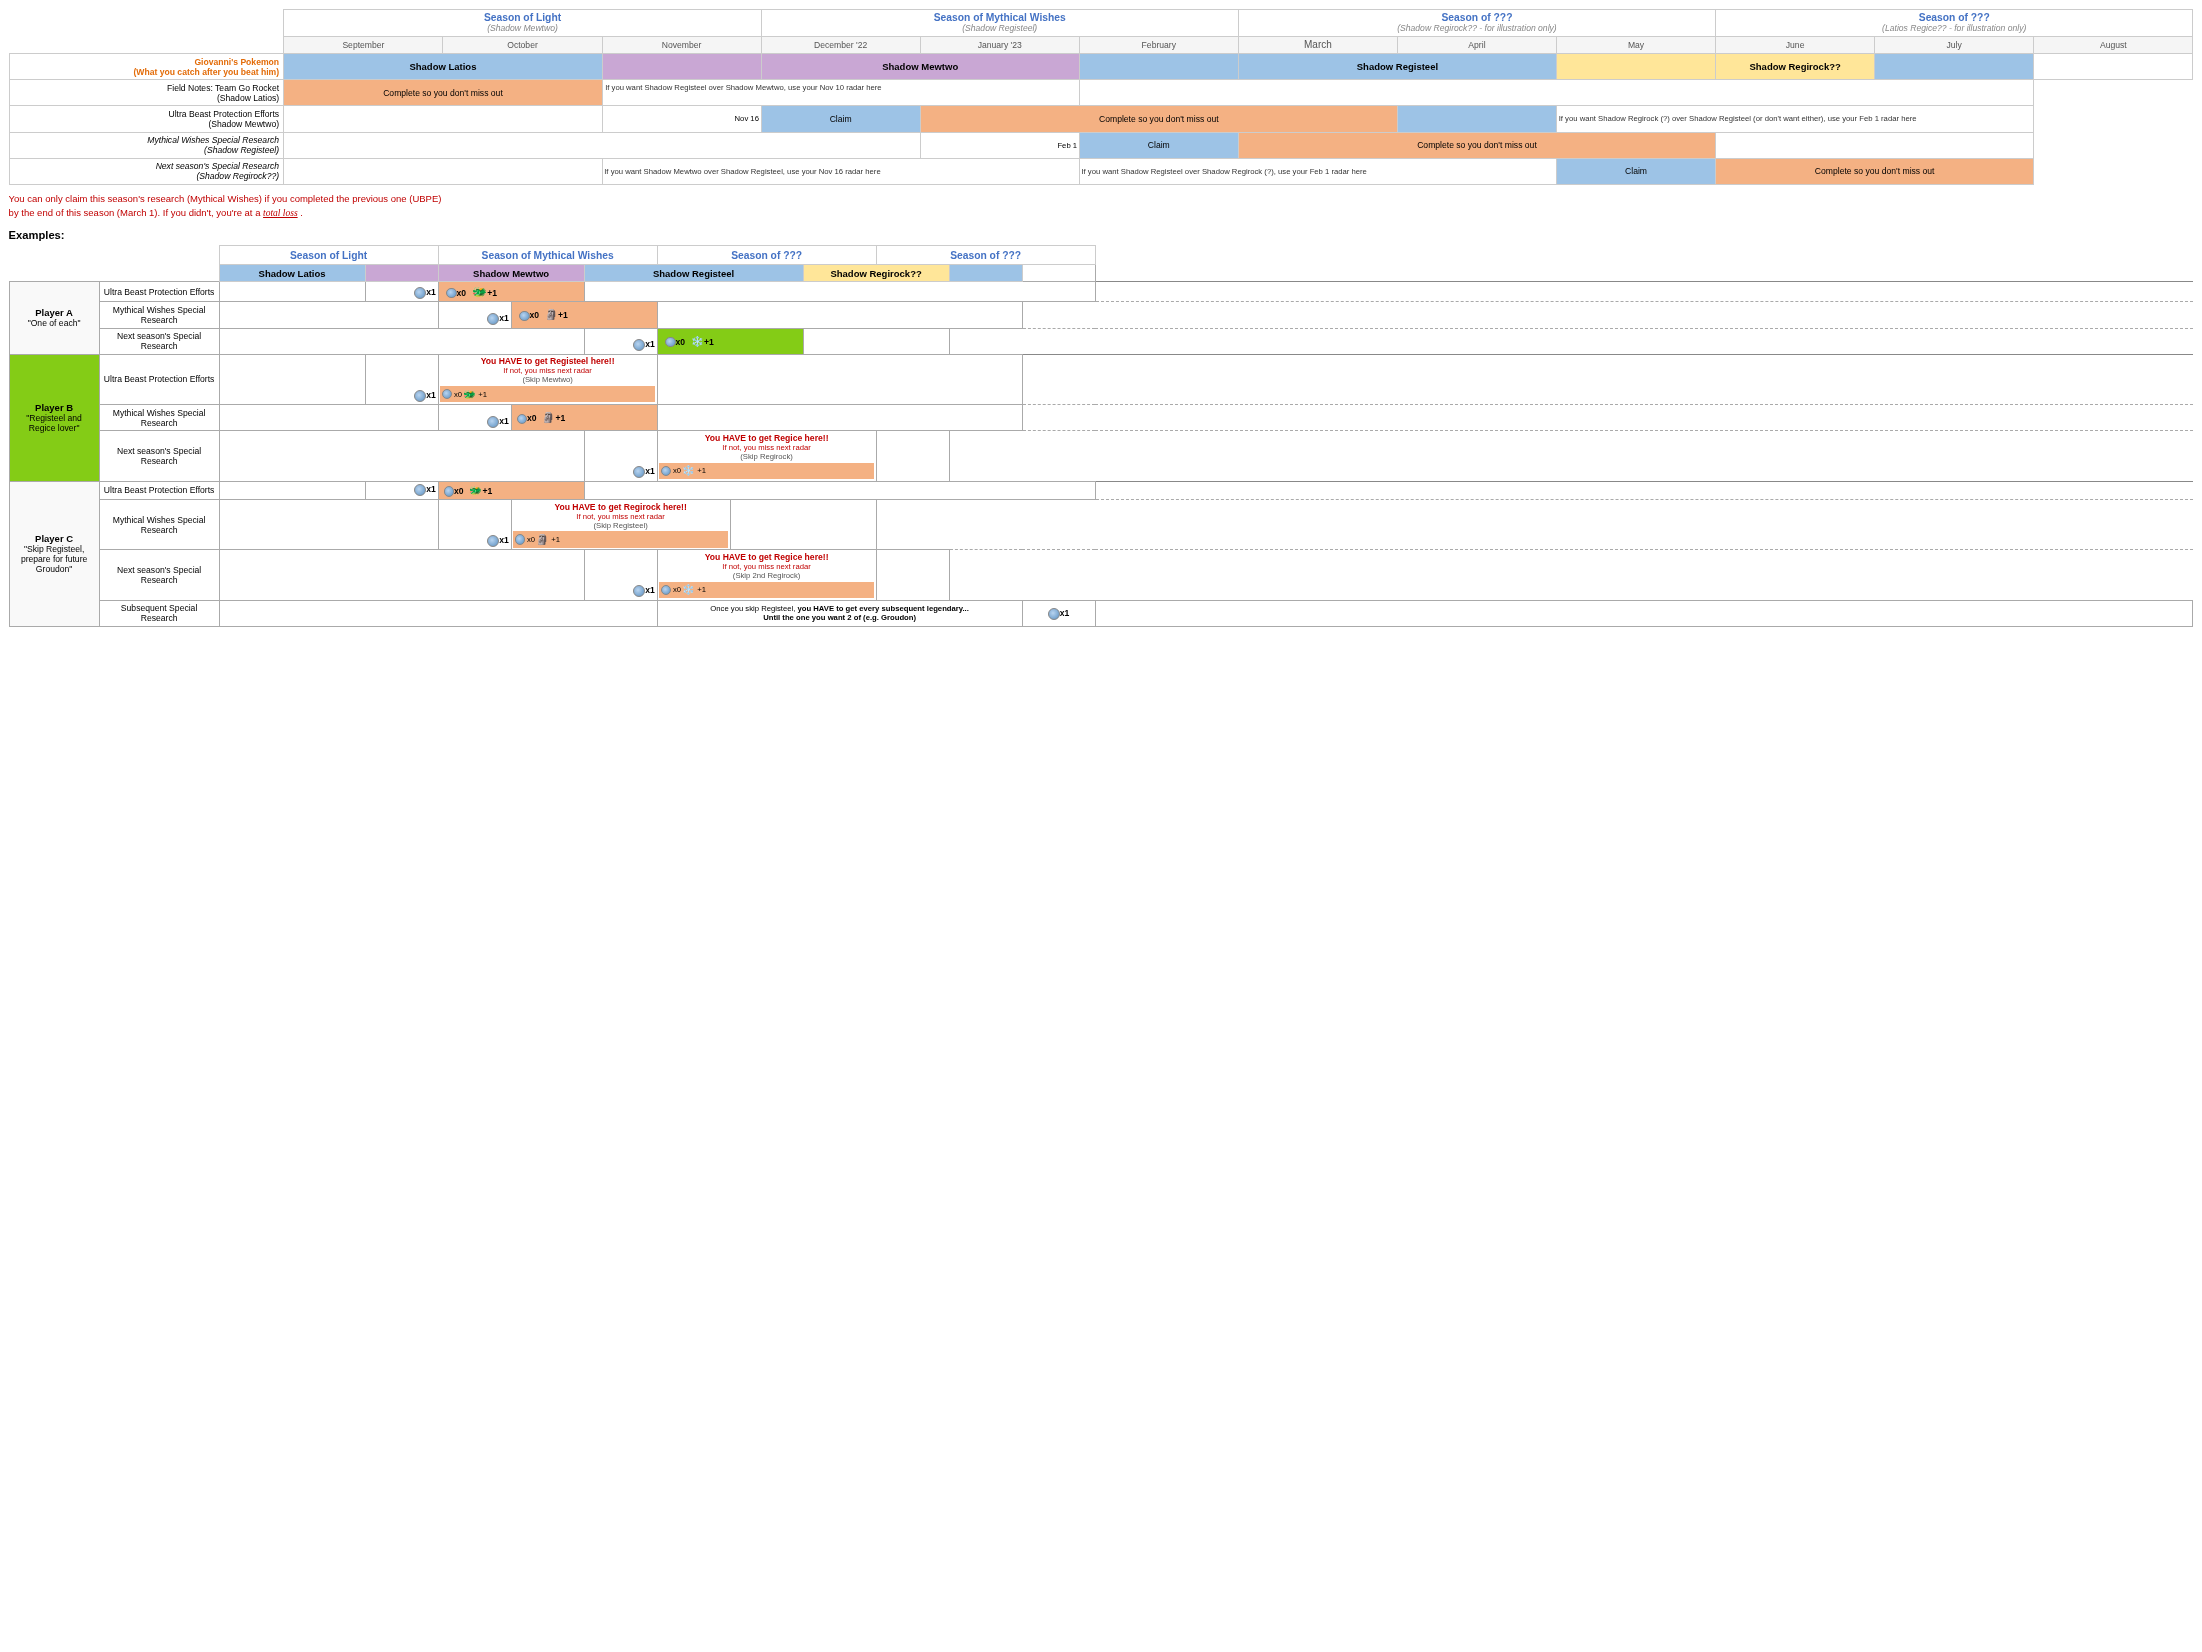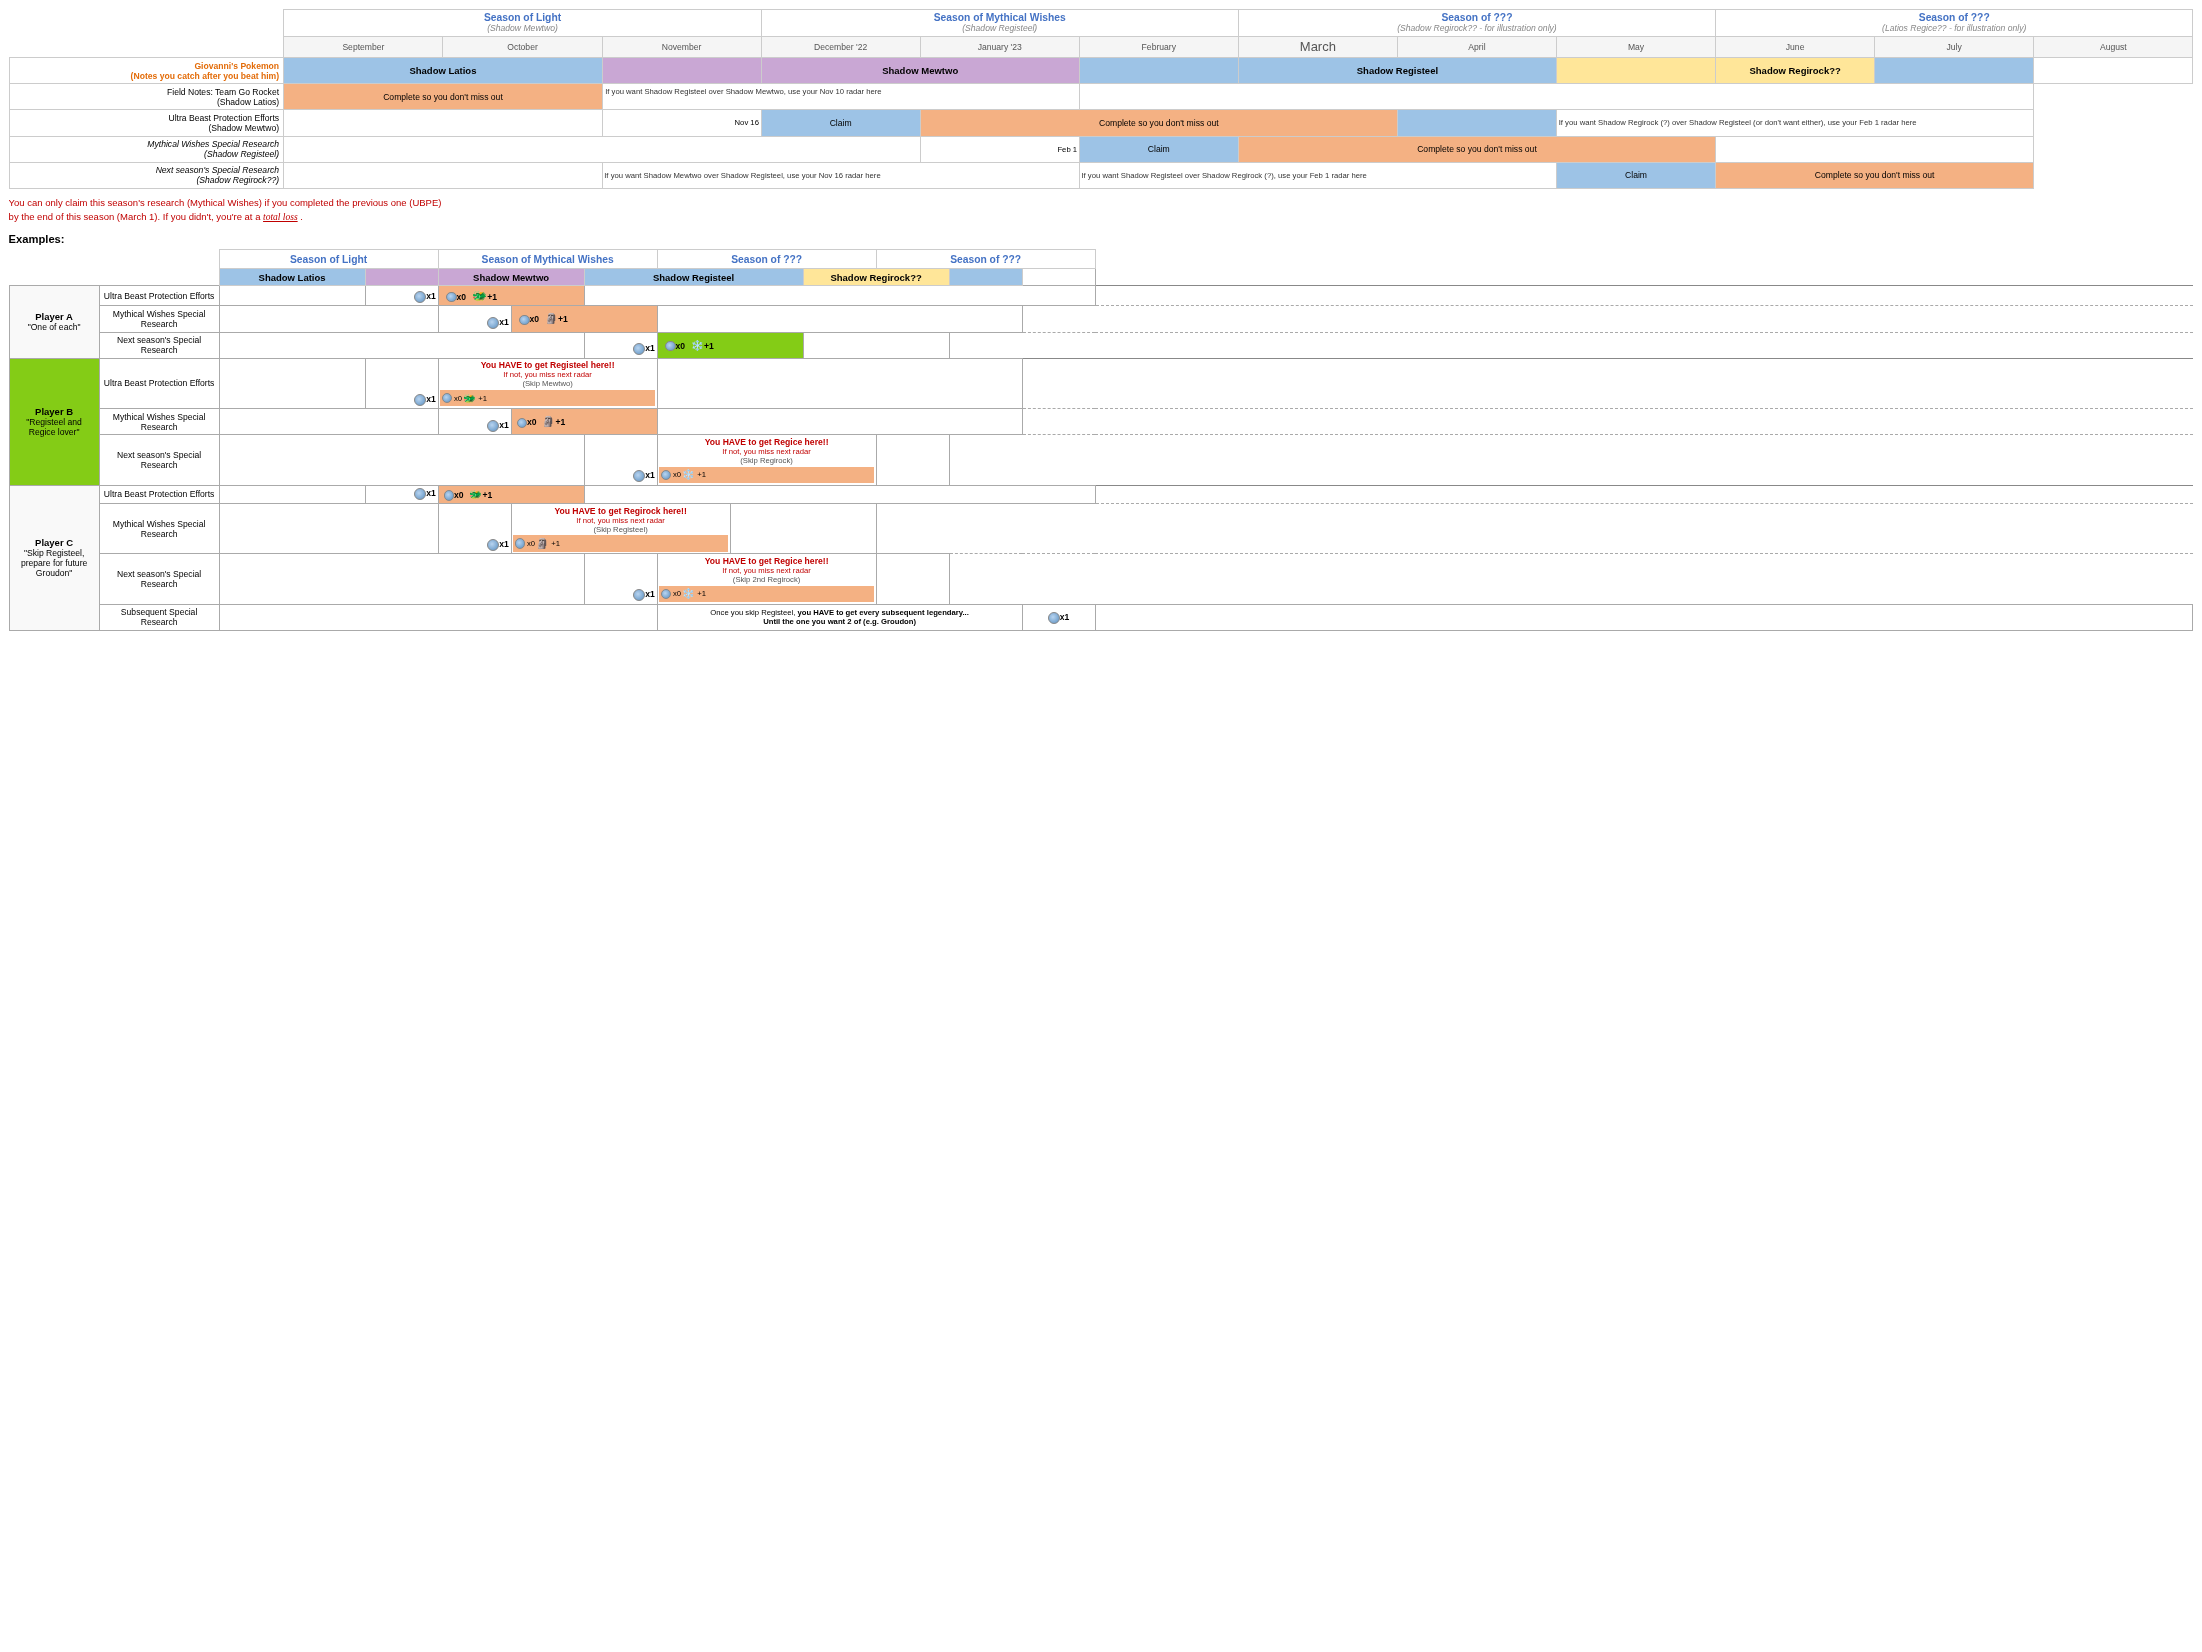--- a/index.html
+++ b/index.html
@@ -80,32 +80,32 @@
       </td>
     </tr>
 
     <tr class="month-header-row">
       <td style="text-align:center; font-size:8.6px; color:#555;">September</td>
       <td style="text-align:center; font-size:8.6px; color:#555;">October</td>
       <td style="text-align:center; font-size:8.6px; color:#555;">November</td>
       <td style="text-align:center; font-size:8.6px; color:#555;">December '22</td>
       <td style="text-align:center; font-size:8.6px; color:#555;">January '23</td>
       <td style="text-align:center; font-size:8.6px; color:#555;">February</td>
-      <td style="text-align:center; font-size:13px; color:#555;">March</td>
+      <td style="text-align:center; font-size:10px; color:#555;">March</td>
       <td style="text-align:center; font-size:8.6px; color:#555;">April</td>
       <td style="text-align:center; font-size:8.6px; color:#555;">May</td>
       <td style="text-align:center; font-size:8.6px; color:#555;">June</td>
       <td style="text-align:center; font-size:8.6px; color:#555;">July</td>
       <td style="text-align:center; font-size:8.6px; color:#555;">August</td>
     </tr>
 
     <tr style="background:#fff;">
       <td class="row-label">
         <div style="color:#E36C09; font-weight:bold; font-size:8.6px; text-align:right;">Giovanni's Pokemon</div>
-        <div style="color:#E36C09; font-weight:bold; font-size:8.6px; text-align:right;">(Notes you catch after you beat him)</div>
+        <div style="color:#E36C09; font-weight:bold; font-size:8.6px; text-align:right;">(What you catch after you beat him)</div>
       </td>
       <td colspan="2" class="shadow-latios">Shadow Latios</td>
       <td colspan="1" style="background:#C9A7D4; text-align:center; font-weight:bold; font-size:9.5px; border:0.9px solid #ccc;"></td>
       <td colspan="2" class="shadow-mewtwo" style="border:0.9px solid #ccc;">Shadow Mewtwo</td>
       <td colspan="1" style="background:#9DC3E6; text-align:center; font-weight:bold; font-size:9.5px; border:0.9px solid #ccc;"></td>
       <td colspan="2" style="background:#9DC3E6; text-align:center; font-weight:bold; font-size:9.5px; border:0.9px solid #ccc;">Shadow Registeel</td>
       <td colspan="1" style="background:#FFE699; text-align:center; font-weight:bold; font-size:9.5px; border:0.9px solid #ccc;"></td>
       <td colspan="1" style="background:#FFE699; text-align:center; font-weight:bold; font-size:9.5px; border:0.9px solid #ccc;">Shadow Regirock??</td>
       <td colspan="1" style="background:#9DC3E6; text-align:center; font-weight:bold; font-size:9.5px; border:0.9px solid #ccc;"></td>
       <td colspan="0"></td>

